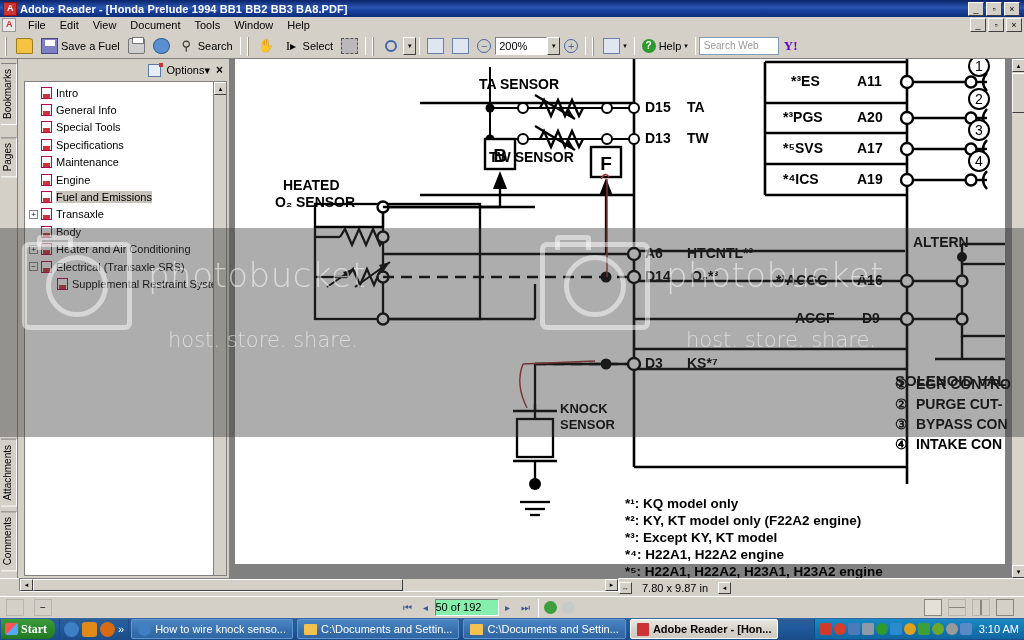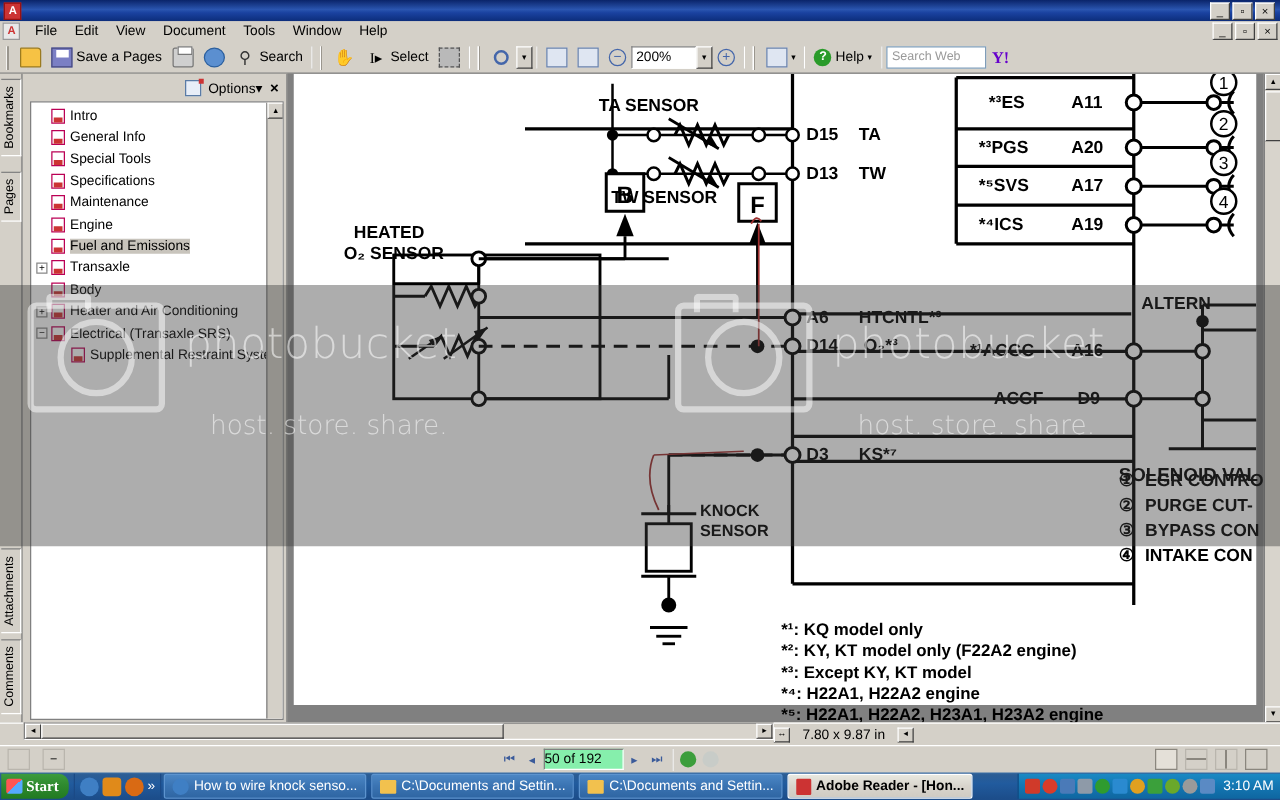--- a/index.html
+++ b/index.html
@@ -165,20 +165,21 @@
 
   
   .diag { position:absolute; left:0; top:0; width:770px; height:505px; }
   .diag svg { display:block; }
 </style>
 </head>
 <body>
 
 <div class="titlebar">
   <span class="tb-icon"></span>
+  <span class="tb-title">Adobe Reader - [Honda Prelude 1994 BB1 BB2 BB3 BA8.PDF]</span>
   <span class="tb-spacer"></span>
   <span class="winbtns">
     <span class="wb">_</span>
     <span class="wb">▫</span>
     <span class="wb">×</span>
   </span>
 </div>
 
 <div class="menubar">
   <span class="mb-icon"></span>
@@ -197,21 +198,21 @@
   </span>
 </div>
 
 <div class="toolbar">
   <span class="grip"></span>
   <span class="tbtn">
     <span class="ic ic-folder"></span>
   </span>
   <span class="tbtn">
     <span class="ic ic-save"></span>
-    <span>Save a Pages</span>
+    <span>Save a Fuel</span>
   </span>
   <span class="tbtn">
     <span class="ic ic-print"></span>
   </span>
   <span class="tbtn">
     <span class="ic ic-mail"></span>
   </span>
   <span class="tbtn">
     <span class="ic ic-search">⚲</span>
     <span>Search</span>

